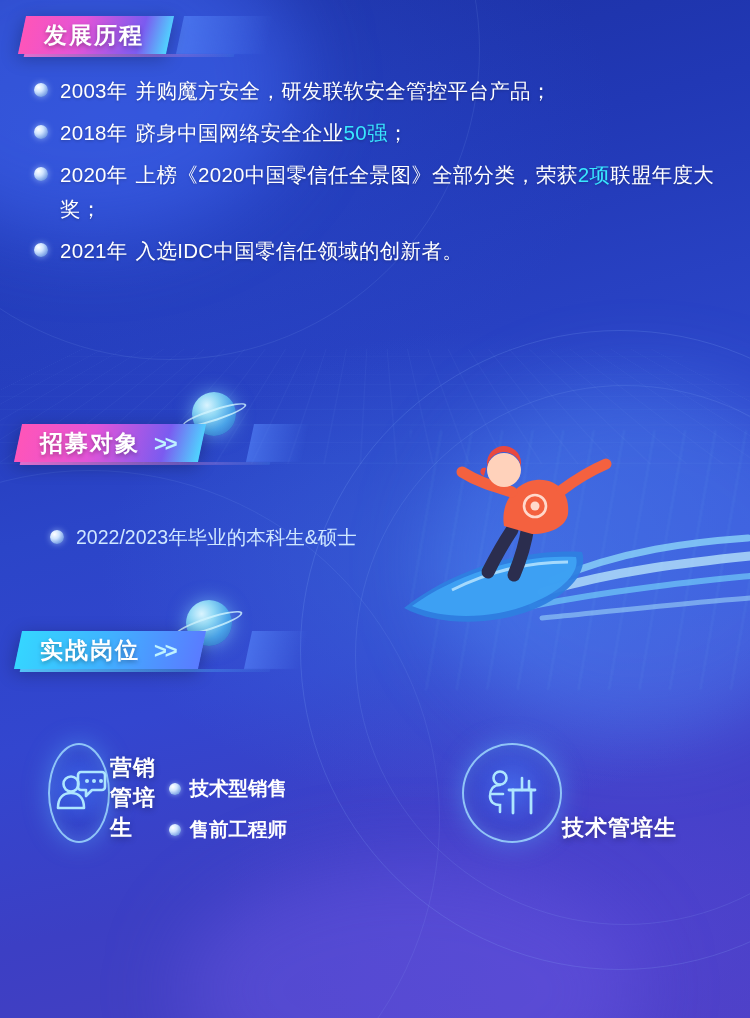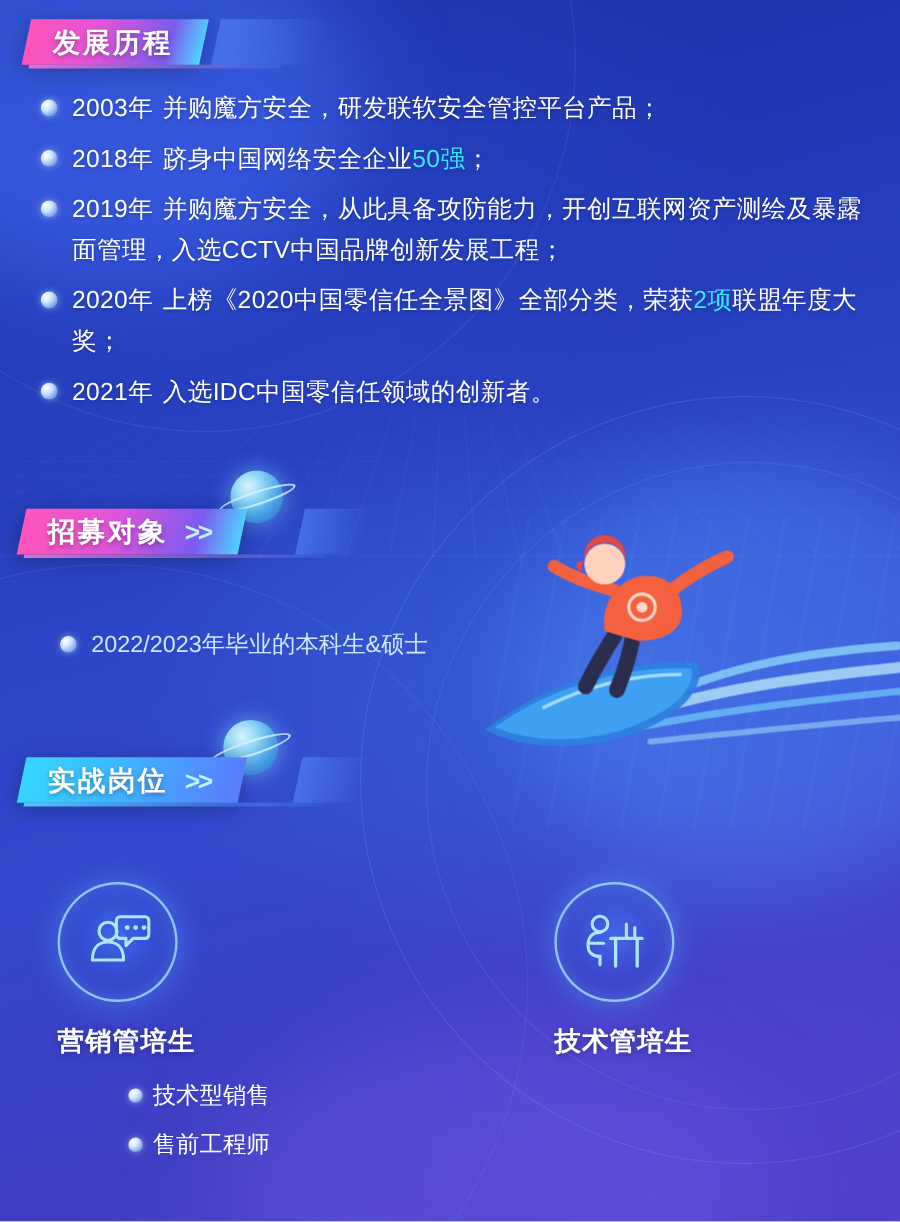--- a/index.html
+++ b/index.html
@@ -160,21 +160,21 @@
 
   
   .positions {
     position: absolute;
     left: 0; top: 735px;
     width: 750px;
     display: flex;
     justify-content: center;
     gap: 174px;
   }
-  .pos-col { width: 240px; display: flex; flex-direction: column; align-items: flex-start; }
+  .pos-col { width: 240px; display: flex; flex-direction: row; align-items: flex-end; }
   .pos-circle {
     width: 100px; height: 100px;
     border-radius: 50%;
     border: 2px solid rgba(160,220,255,0.85);
     background: radial-gradient(circle at 50% 45%, rgba(70,130,255,0.55) 0%, rgba(40,70,200,0.25) 60%, rgba(30,50,170,0.05) 100%);
     display: flex; align-items: center; justify-content: center;
     box-shadow: 0 0 26px rgba(90,180,255,0.45), inset 0 0 18px rgba(120,200,255,0.3);
   }
   .pos-title {
     margin-top: 18px;
@@ -195,21 +195,21 @@
   .pos-tag { display: flex; align-items: center; }
   .pos-tag .bullet-sm {
     width: 12px; height: 12px; border-radius: 50%;
     margin-right: 8px;
     background: radial-gradient(circle at 32% 30%, #ffffff 0%, #d5e8ff 35%, #85aae8 70%, #4a6ec0 100%);
     box-shadow: 0 0 5px rgba(190,220,255,0.6);
   }
   .pos-tag .lbl { font-size: 19.5px; color: #ffffff; }
 
   
-  .cols-2 { width: 236px; }
+  .cols-2 { width: 236px; font-weight: bold; }
   .cols-3 { width: 330px; }
 
   
   .surfer { position: absolute; left: 392px; top: 430px; width: 360px; height: 220px; }
 </style>
 </head>
 <body>
 
 <div class="poster">
 
@@ -237,26 +237,20 @@
     <div class="h-item">
       <span class="bullet"></span>
       <div class="h-text">
         <span class="yr">2003年</span><span>并购魔方安全，研发联软安全管控平台产品；</span>
       </div>
     </div>
     <div class="h-item">
       <span class="bullet"></span>
       <div class="h-text">
         <span class="yr">2018年</span><span>跻身中国网络安全企业<span class="hl">50强</span>；</span>
-      </div>
-    </div>
-    <div class="h-item">
-      <span class="bullet"></span>
-      <div class="h-text">
-        <span class="yr">2019年</span><span>并购魔方安全，从此具备攻防能力，开创互联网资产测绘及暴露面管理，入选CCTV中国品牌创新发展工程；</span>
       </div>
     </div>
     <div class="h-item">
       <span class="bullet"></span>
       <div class="h-text">
         <span class="yr">2020年</span><span>上榜《2020中国零信任全景图》全部分类，荣获<span class="hl">2项</span>联盟年度大奖；</span>
       </div>
     </div>
     <div class="h-item">
       <span class="bullet"></span>

